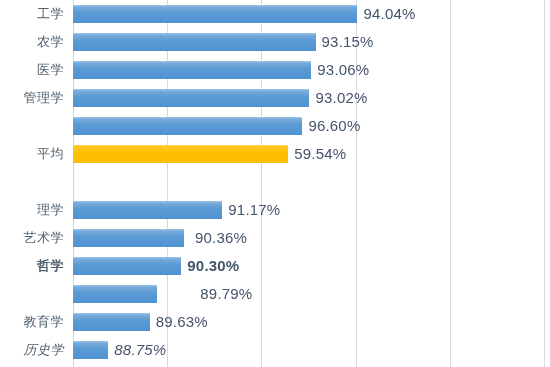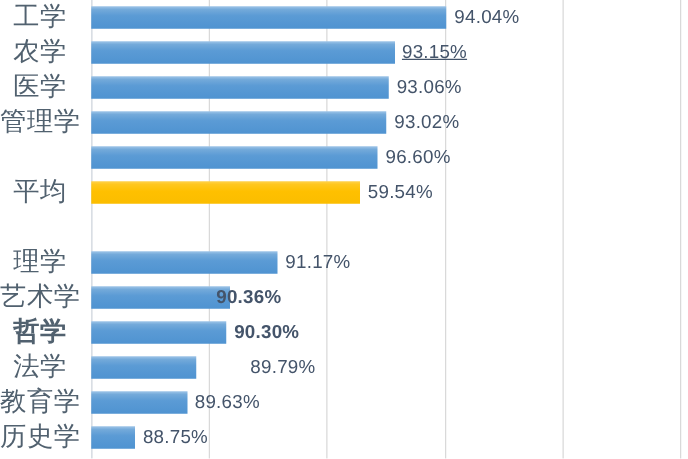--- a/index.html
+++ b/index.html
@@ -52,22 +52,22 @@
     height: 28px;
     display: block;
   }
   .cat-label {
     position: absolute;
     left: 0;
     top: 0;
     width: 64px;
     height: 28px;
     line-height: 28px;
-    text-align: center;
-    font-size: 21px;
+    text-align: right;
+    font-size: 13px;
     color: #51616f;
     white-space: nowrap;
     letter-spacing: 0.5px;
   }
   .bar {
     position: absolute;
     left: 73px;
     top: 5px;
     height: 18px;
     background: linear-gradient(to bottom,
@@ -109,21 +109,21 @@
     </div>
   <div id="rows">
       <div class="bar-row" style="top: 0px;">
         <div class="cat-label">工学</div>
         <div class="bar" style="width: 284.484px;"></div>
         <div class="val-label" style="left: 363.484px;">94.04%</div>
       </div>
       <div class="bar-row" style="top: 28px;">
         <div class="cat-label">农学</div>
         <div class="bar" style="width: 242.565px;"></div>
-        <div class="val-label" style="left: 321.565px; text-decoration: underline;">93.15%</div>
+        <div class="val-label" style="left: 321.565px;">93.15%</div>
       </div>
       <div class="bar-row" style="top: 56px;">
         <div class="cat-label">医学</div>
         <div class="bar" style="width: 238.326px;"></div>
         <div class="val-label" style="left: 317.326px;">93.06%</div>
       </div>
       <div class="bar-row" style="top: 84px;">
         <div class="cat-label">管理学</div>
         <div class="bar" style="width: 236.442px;"></div>
         <div class="val-label" style="left: 315.442px;">93.02%</div>
@@ -138,37 +138,36 @@
         <div class="val-label" style="left: 294.247px;">59.54%</div>
       </div>
       <div class="bar-row" style="top: 196px;">
         <div class="cat-label">理学</div>
         <div class="bar" style="width: 149.307px;"></div>
         <div class="val-label" style="left: 228.307px;">91.17%</div>
       </div>
       <div class="bar-row" style="top: 224px;">
         <div class="cat-label">艺术学</div>
         <div class="bar" style="width: 111.156px;"></div>
-        <div class="val-label" style="left: 173px; font-weight: bold;">90.36%</div>
+        <div class="val-label" style="left: 195px;">90.36%</div>
       </div>
       <div class="bar-row" style="top: 252px; font-weight: bold;">
         <div class="cat-label">哲学</div>
         <div class="bar" style="width: 108.33px;"></div>
         <div class="val-label" style="left: 187.33px;">90.30%</div>
       </div>
       <div class="bar-row" style="top: 280px;">
-        <div class="cat-label">法学</div>
         <div class="bar" style="width: 84.309px;"></div>
         <div class="val-label" style="left: 163.309px; margin-left: 37px;">89.79%</div>
       </div>
       <div class="bar-row" style="top: 308px;">
         <div class="cat-label">教育学</div>
         <div class="bar" style="width: 76.773px;"></div>
         <div class="val-label" style="left: 155.773px;">89.63%</div>
       </div>
-      <div class="bar-row" style="top: 336px;">
+      <div class="bar-row" style="top: 336px; font-style: italic;">
         <div class="cat-label">历史学</div>
         <div class="bar" style="width: 35.325px;"></div>
         <div class="val-label" style="left: 114.325px;">88.75%</div>
       </div>
     </div>
 
 </div>
 
 </body></html>

